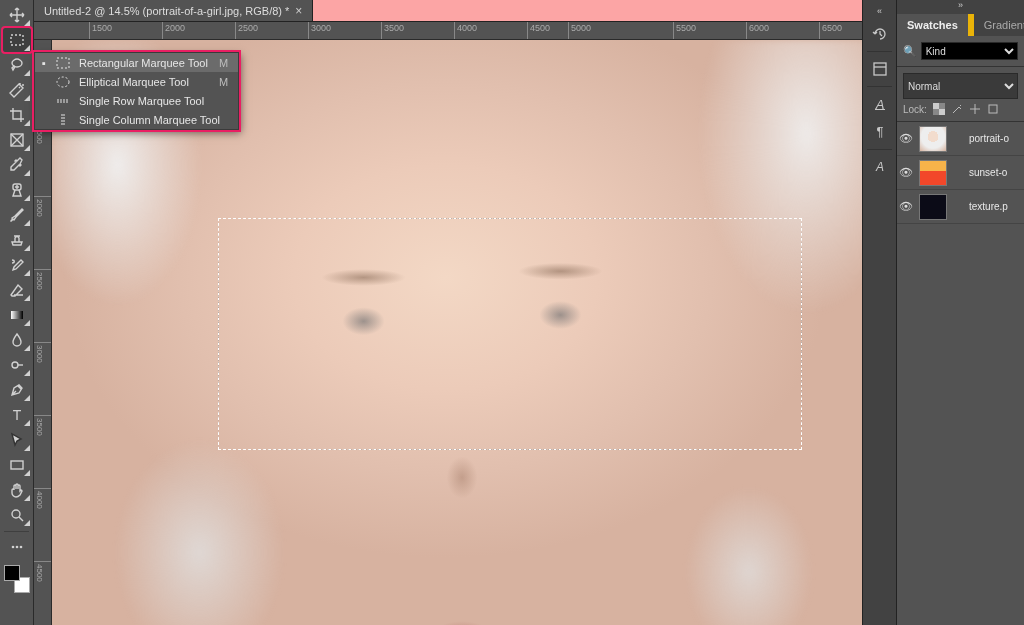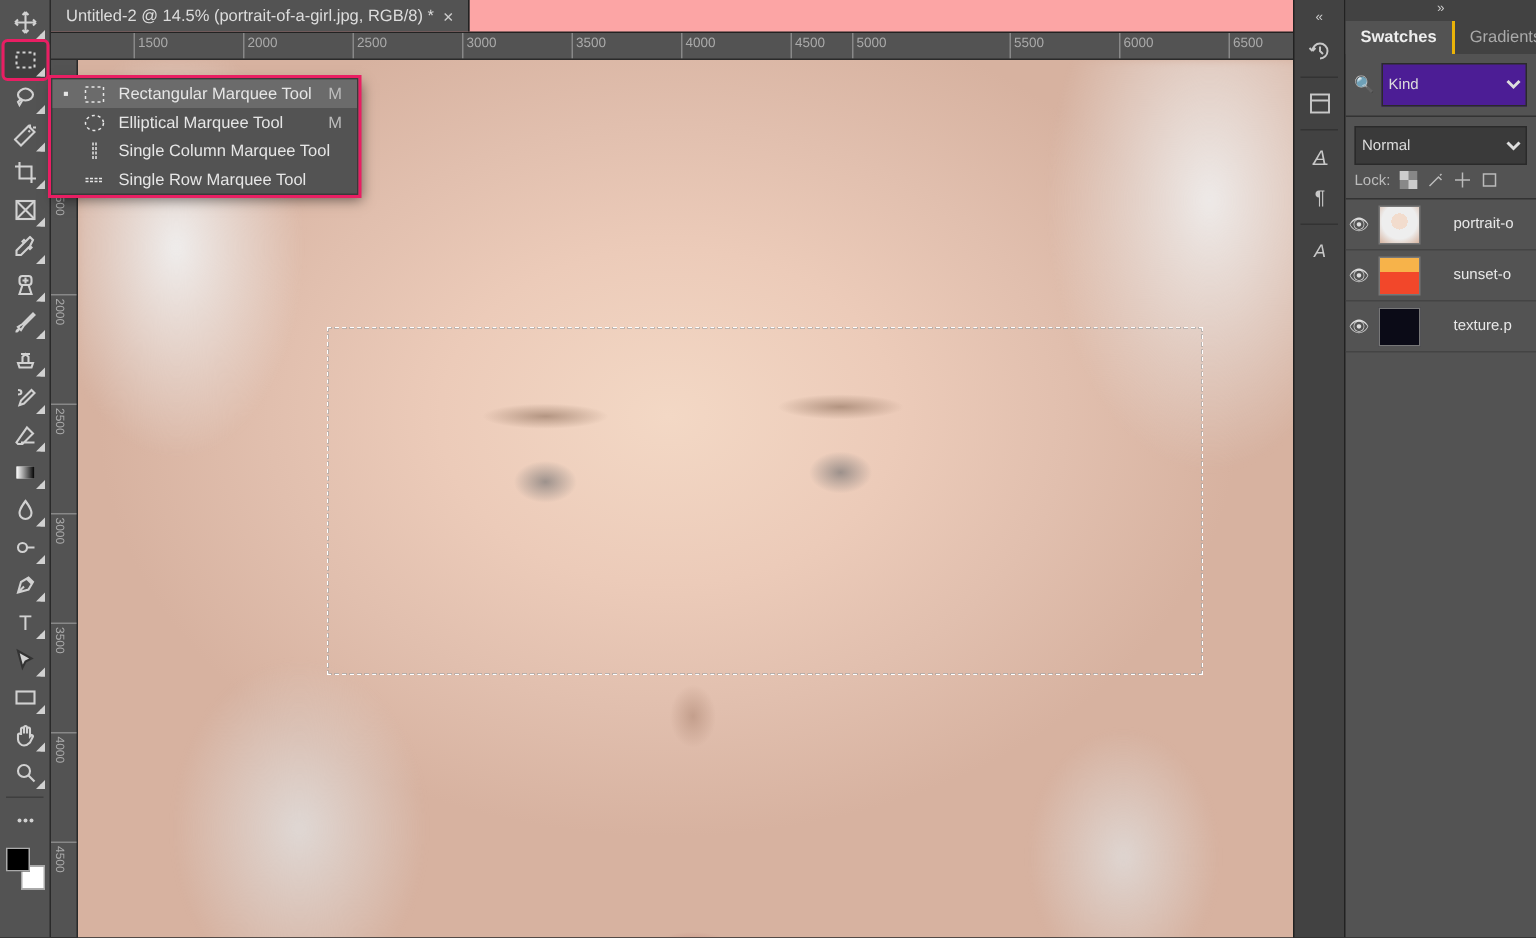--- a/index.html
+++ b/index.html
@@ -65,25 +65,25 @@
 
 
 .right-icons { width:34px; background:#424242; border-left:1px solid #222; display:flex; flex-direction:column; padding-top:6px; gap:0; }
 .collapse-arrows { height:14px; color:#ccc; font-size:9px; text-align:center; }
 .ri-btn { height:28px; color:#c8c8c8; display:flex; align-items:center; justify-content:center; cursor:pointer; }
 .ri-btn svg { width:16px; height:16px; }
 .ri-sep { height:1px; background:#333; margin:3px 4px; }
 
 .panels { width:128px; background:#535353; border-left:1px solid #222; display:flex; flex-direction:column; font-size:11px; color:#ccc; overflow:hidden; }
 .panel-tabs { display:flex; height:22px; background:#424242; }
-.panel-tabs .ptab { padding:0 10px; display:flex; align-items:center; color:#aaa; border-right:2px solid #eab308; cursor:pointer; }
+.panel-tabs .ptab { padding:0 10px; display:flex; align-items:center; color:#aaa; border-right:6px solid #eab308; cursor:pointer; }
 .panel-tabs .ptab.active { background:#535353; color:#eee; font-weight:600; }
 .panel-body { padding:6px; border-bottom:1px solid #333; }
 .kind-row { display:flex; gap:4px; align-items:center; }
-.kind-row select { flex:1; background:#4c1d95; border:1px solid #2a2a2a; color:#ddd; font-size:10px; height:29px; }
+.kind-row select { flex:1; background:#000000; border:1px solid #2a2a2a; color:#ddd; font-size:10px; height:18px; }
 .search-ic { color:#ddd; }
 .blend-row select { width:100%; background:#3a3a3a; border:1px solid #2a2a2a; color:#ddd; font-size:10px; height:26px; }
 .lock-row { display:flex; align-items:flex-end; gap:6px; font-size:10px; color:#bbb; margin-top:4px; }
 .lock-row svg { width:12px; height:12px; color:#bbb; }
 .layer-row { display:flex; align-items:center; gap:6px; height:34px; padding:2px 2px; border-bottom:1px solid #444; }
 .layer-row .eye { width:14px; color:#ddd; text-align:center; cursor:pointer; }
 .layer-row .thumb { width:28px; height:26px; border:1px solid #777; }
 .layer-row .lname { flex:1; font-size:10px; color:#e8e8e8; white-space:nowrap; overflow:hidden; text-overflow:ellipsis;margin-left:16px; }
 .thumb.t1{background:radial-gradient(circle at 50% 40%, #f2dccd 28%, #eee 28% 60%, #d7b4a0 100%);}
 .thumb.t2{background:linear-gradient(#f7b34a 0 40%,#f2472a 40% 100%);}
@@ -412,29 +412,29 @@
           <ellipse cx="7" cy="7" rx="6" ry="5"></ellipse>
         </svg>
       </span>
       <span class="lbl">Elliptical Marquee Tool</span>
       <span class="sc">M</span>
     </div>
     <div class="flyout-item">
       <span class="bullet"></span>
       <span class="ic">
         <svg width="14" height="14" viewBox="0 0 14 14" fill="none" stroke="#e6e6e6" stroke-dasharray="2 1">
-          <path d="M6 1v12M8 1v12"></path>
+          <path d="M1 6h12M1 8h12"></path>
         </svg>
       </span>
-      <span class="lbl">Single Column Marquee Tool</span>
+      <span class="lbl">Single Row Marquee Tool</span>
       <span class="sc"></span>
     </div>
     <div class="flyout-item">
       <span class="bullet"></span>
       <span class="ic">
         <svg width="14" height="14" viewBox="0 0 14 14" fill="none" stroke="#e6e6e6" stroke-dasharray="2 1">
-          <path d="M1 6h12M1 8h12"></path>
+          <path d="M6 1v12M8 1v12"></path>
         </svg>
       </span>
-      <span class="lbl">Single Row Marquee Tool</span>
+      <span class="lbl">Single Column Marquee Tool</span>
       <span class="sc"></span>
     </div>
   </div>
 
 </body></html>

